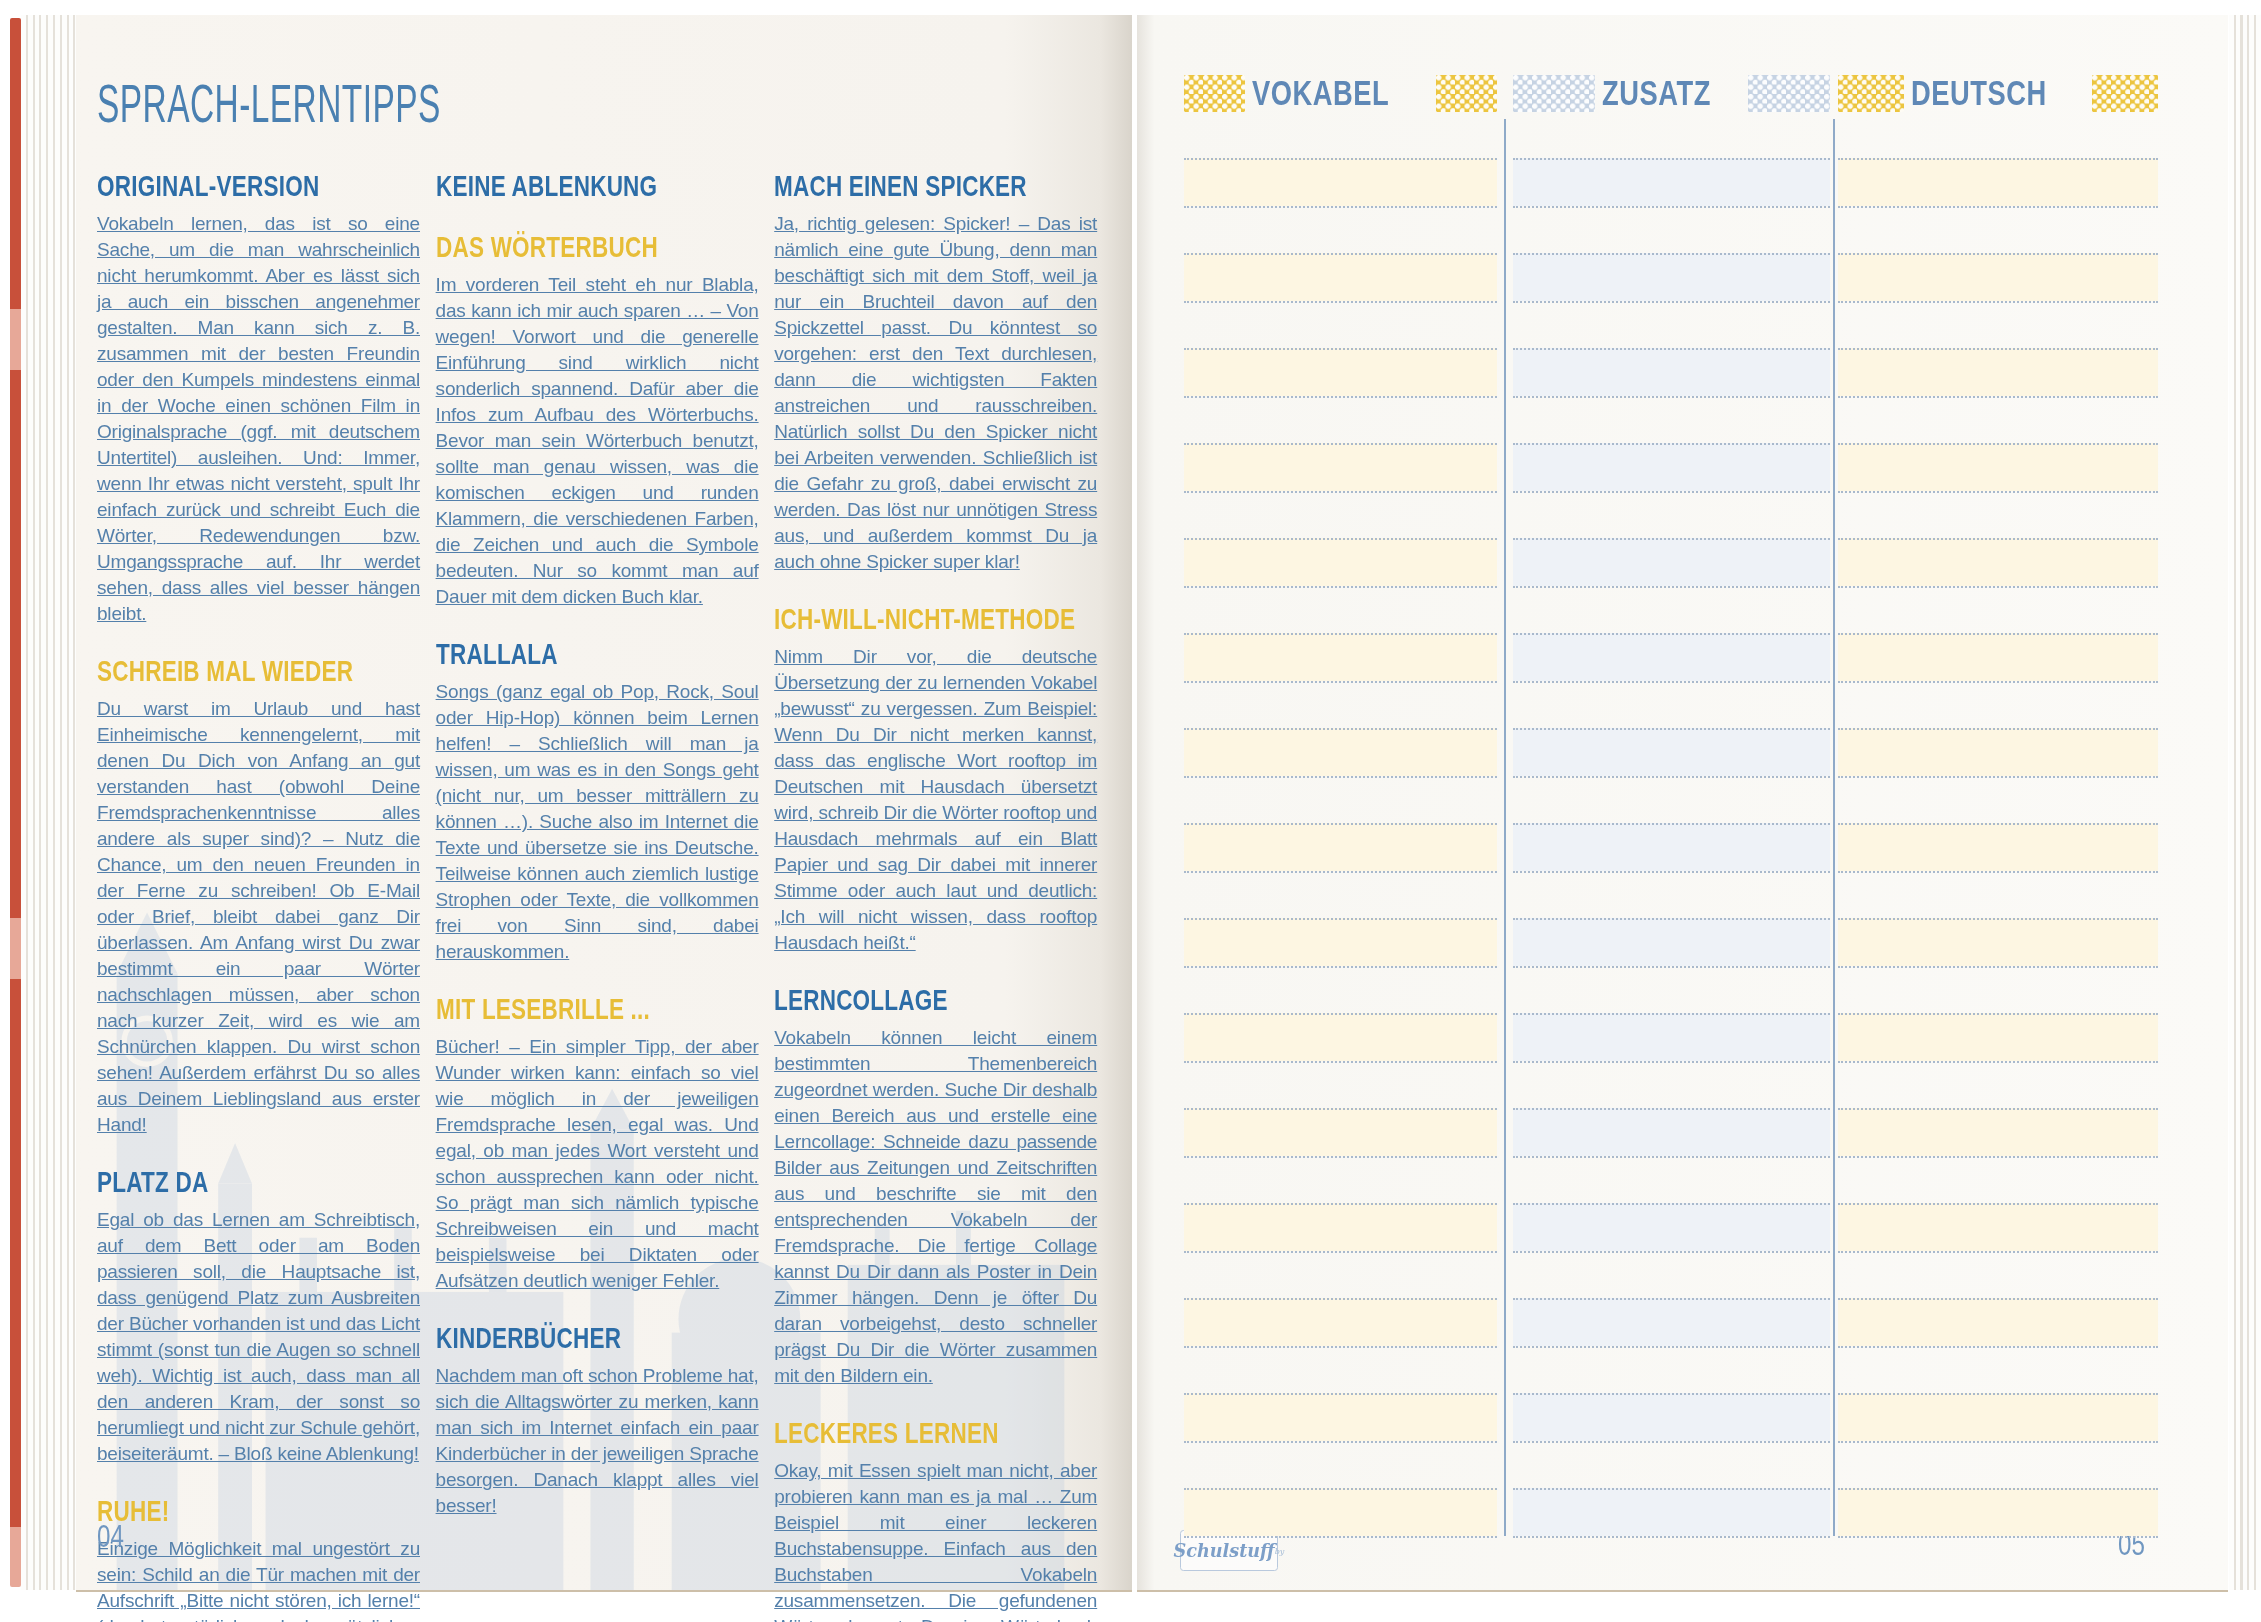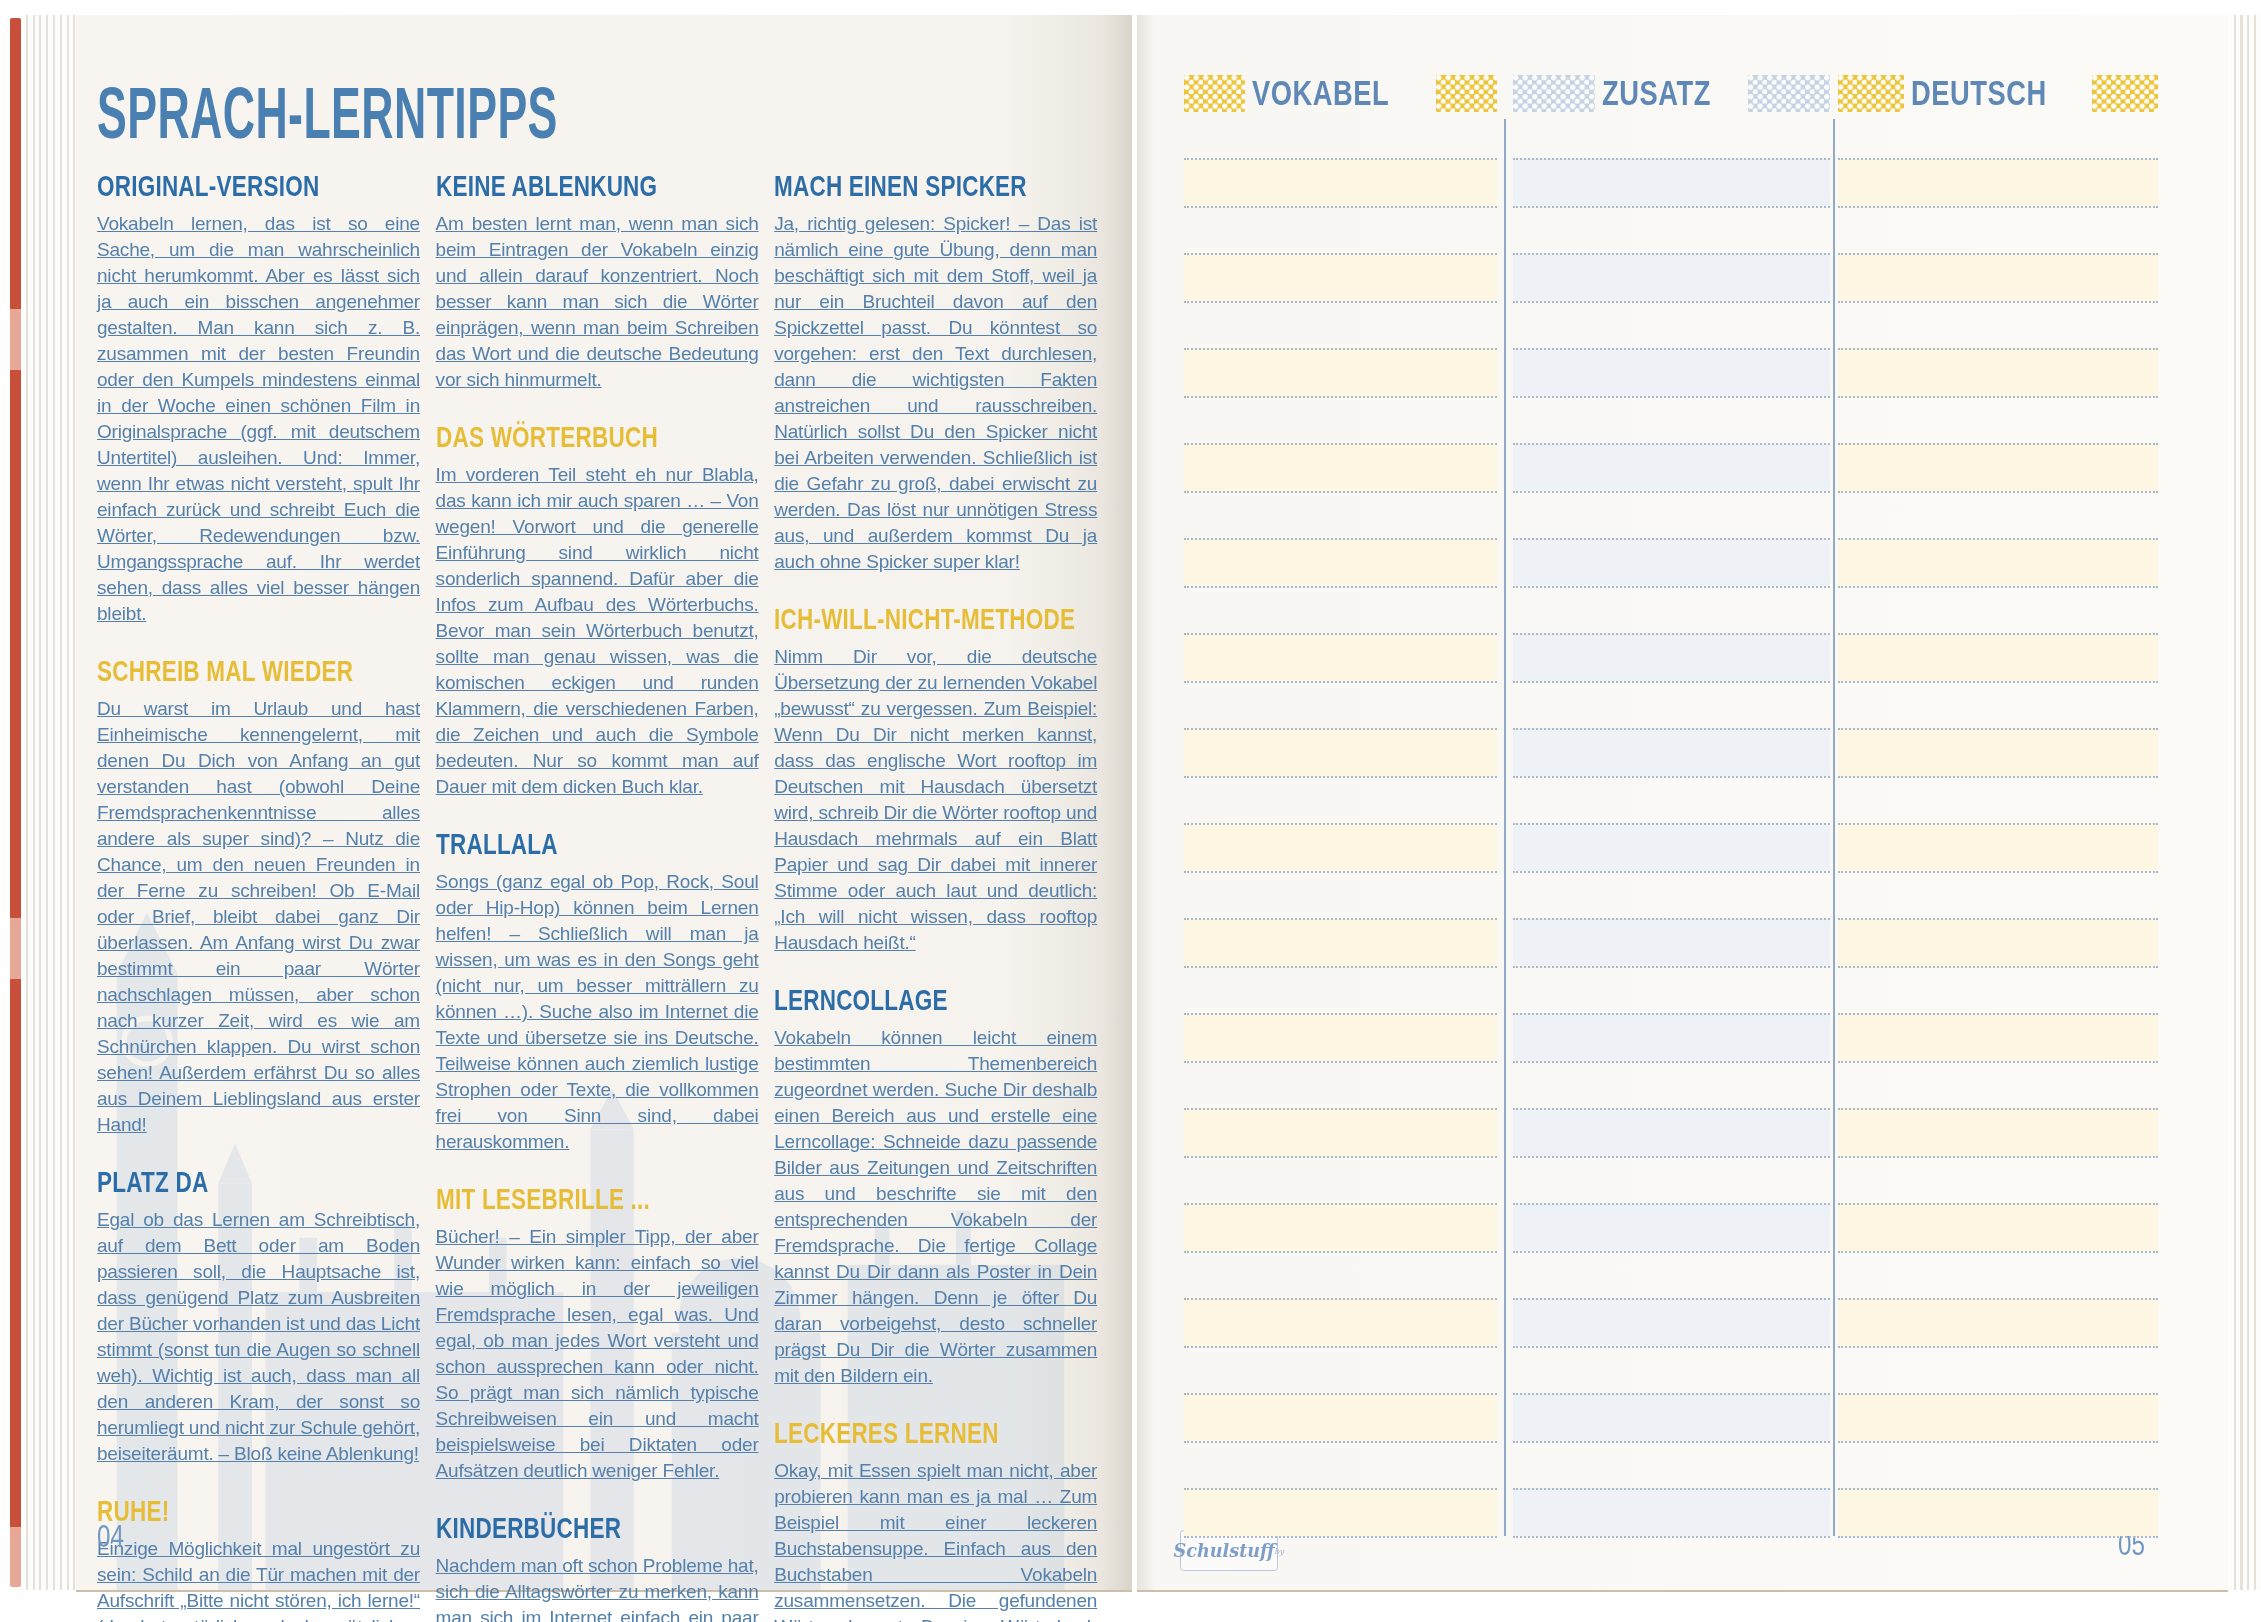--- a/index.html
+++ b/index.html
@@ -24,21 +24,21 @@
   }
   .page-right{
     left:1137px;width:1091px;
     background:linear-gradient(to right,#e6e3dd 0%,#f8f7f3 1.6%,#fbfaf7 100%);
     border-bottom:2.7px solid #cdbfa9;
   }
   
   .condensed{display:inline-block;transform-origin:0 58%;white-space:nowrap;}
   .main-title{
     position:absolute;left:21px;top:57px;margin:0;
-    font-size:72px;font-weight:bold;color:#4a80b1;letter-spacing:0.7px;
+    font-size:54px;font-weight:normal;color:#4a80b1;letter-spacing:0.7px;
   }
   .main-title .condensed{transform:scaleX(0.62);}
   .columns{
     position:absolute;left:21px;top:154px;width:1001px;
     display:grid;grid-template-columns:323px 323px 323px;column-gap:15.6px;
   }
   .heading{margin:27px 0 8.1px 0;font-size:30px;font-weight:bold;letter-spacing:0.3px;}
   .heading:first-child{margin-top:0;}
   .heading .condensed{transform:scaleX(0.75);}
   .heading.blue{color:#2d6da7;}
@@ -115,21 +115,20 @@
         <p class="bodytext">Vokabeln lernen, das ist so eine Sache, um die man wahrscheinlich nicht herumkommt. Aber es lässt sich ja auch ein bisschen angenehmer gestalten. Man kann sich z. B. zusammen mit der besten Freundin oder den Kumpels mindestens einmal in der Woche einen schönen Film in Originalsprache (ggf. mit deutschem Untertitel) ausleihen. Und: Immer, wenn Ihr etwas nicht versteht, spult Ihr einfach zurück und schreibt Euch die Wörter, Redewendungen bzw. Umgangssprache auf. Ihr werdet sehen, dass alles viel besser hängen bleibt.</p>
         <h3 class="heading yellow"><span class="condensed">SCHREIB MAL WIEDER</span></h3>
         <p class="bodytext">Du warst im Urlaub und hast Einheimische kennengelernt, mit denen Du Dich von Anfang an gut verstanden hast (obwohl Deine Fremdsprachenkenntnisse alles andere als super sind)? – Nutz die Chance, um den neuen Freunden in der Ferne zu schreiben! Ob E-Mail oder Brief, bleibt dabei ganz Dir überlassen. Am Anfang wirst Du zwar bestimmt ein paar Wörter nachschlagen müssen, aber schon nach kurzer Zeit, wird es wie am Schnürchen klappen. Du wirst schon sehen! Außerdem erfährst Du so alles aus Deinem Lieblingsland aus erster Hand!</p>
         <h3 class="heading blue"><span class="condensed">PLATZ DA</span></h3>
         <p class="bodytext">Egal ob das Lernen am Schreibtisch, auf dem Bett oder am Boden passieren soll, die Hauptsache ist, dass genügend Platz zum Ausbreiten der Bücher vorhanden ist und das Licht stimmt (sonst tun die Augen so schnell weh). Wichtig ist auch, dass man all den anderen Kram, der sonst so herumliegt und nicht zur Schule gehört, beiseiteräumt. – Bloß keine Ablenkung!</p>
         <h3 class="heading yellow"><span class="condensed">RUHE!</span></h3>
         <p class="bodytext">Einzige Möglichkeit mal ungestört zu sein: Schild an die Tür machen mit der Aufschrift „Bitte nicht stören, ich lerne!“ (das hat natürlich auch den nützlichen Nebeneffekt, dass die Eltern doof aus der Wäsche gucken). Straßenlärm oder gar Bauarbeiten hört man nicht mehr bzw. werden automatisch überhört, wenn erst mal die Lern-CD an ist. Los geht's!</p>
       </div>
       <div>
         <h3 class="heading blue"><span class="condensed">KEINE ABLENKUNG</span></h3>
-        <p class="bodytext">Am besten lernt man, wenn man sich beim Eintragen der Vokabeln einzig und allein darauf konzentriert. Noch besser kann man sich die Wörter einprägen, wenn man beim Schreiben das Wort und die deutsche Bedeutung vor sich hinmurmelt.</p>
         <h3 class="heading yellow"><span class="condensed">DAS WÖRTERBUCH</span></h3>
         <p class="bodytext">Im vorderen Teil steht eh nur Blabla, das kann ich mir auch sparen … – Von wegen! Vorwort und die generelle Einführung sind wirklich nicht sonderlich spannend. Dafür aber die Infos zum Aufbau des Wörterbuchs. Bevor man sein Wörterbuch benutzt, sollte man genau wissen, was die komischen eckigen und runden Klammern, die verschiedenen Farben, die Zeichen und auch die Symbole bedeuten. Nur so kommt man auf Dauer mit dem dicken Buch klar.</p>
         <h3 class="heading blue"><span class="condensed">TRALLALA</span></h3>
         <p class="bodytext">Songs (ganz egal ob Pop, Rock, Soul oder Hip-Hop) können beim Lernen helfen! – Schließlich will man ja wissen, um was es in den Songs geht (nicht nur, um besser mitträllern zu können …). Suche also im Internet die Texte und übersetze sie ins Deutsche. Teilweise können auch ziemlich lustige Strophen oder Texte, die vollkommen frei von Sinn sind, dabei herauskommen.</p>
         <h3 class="heading yellow"><span class="condensed">MIT LESEBRILLE ...</span></h3>
         <p class="bodytext">Bücher! – Ein simpler Tipp, der aber Wunder wirken kann: einfach so viel wie möglich in der jeweiligen Fremdsprache lesen, egal was. Und egal, ob man jedes Wort versteht und schon aussprechen kann oder nicht. So prägt man sich nämlich typische Schreibweisen ein und macht beispielsweise bei Diktaten oder Aufsätzen deutlich weniger Fehler.</p>
         <h3 class="heading blue"><span class="condensed">KINDERBÜCHER</span></h3>
         <p class="bodytext">Nachdem man oft schon Probleme hat, sich die Alltagswörter zu merken, kann man sich im Internet einfach ein paar Kinderbücher in der jeweiligen Sprache besorgen. Danach klappt alles viel besser!</p>
       </div>
       <div>

